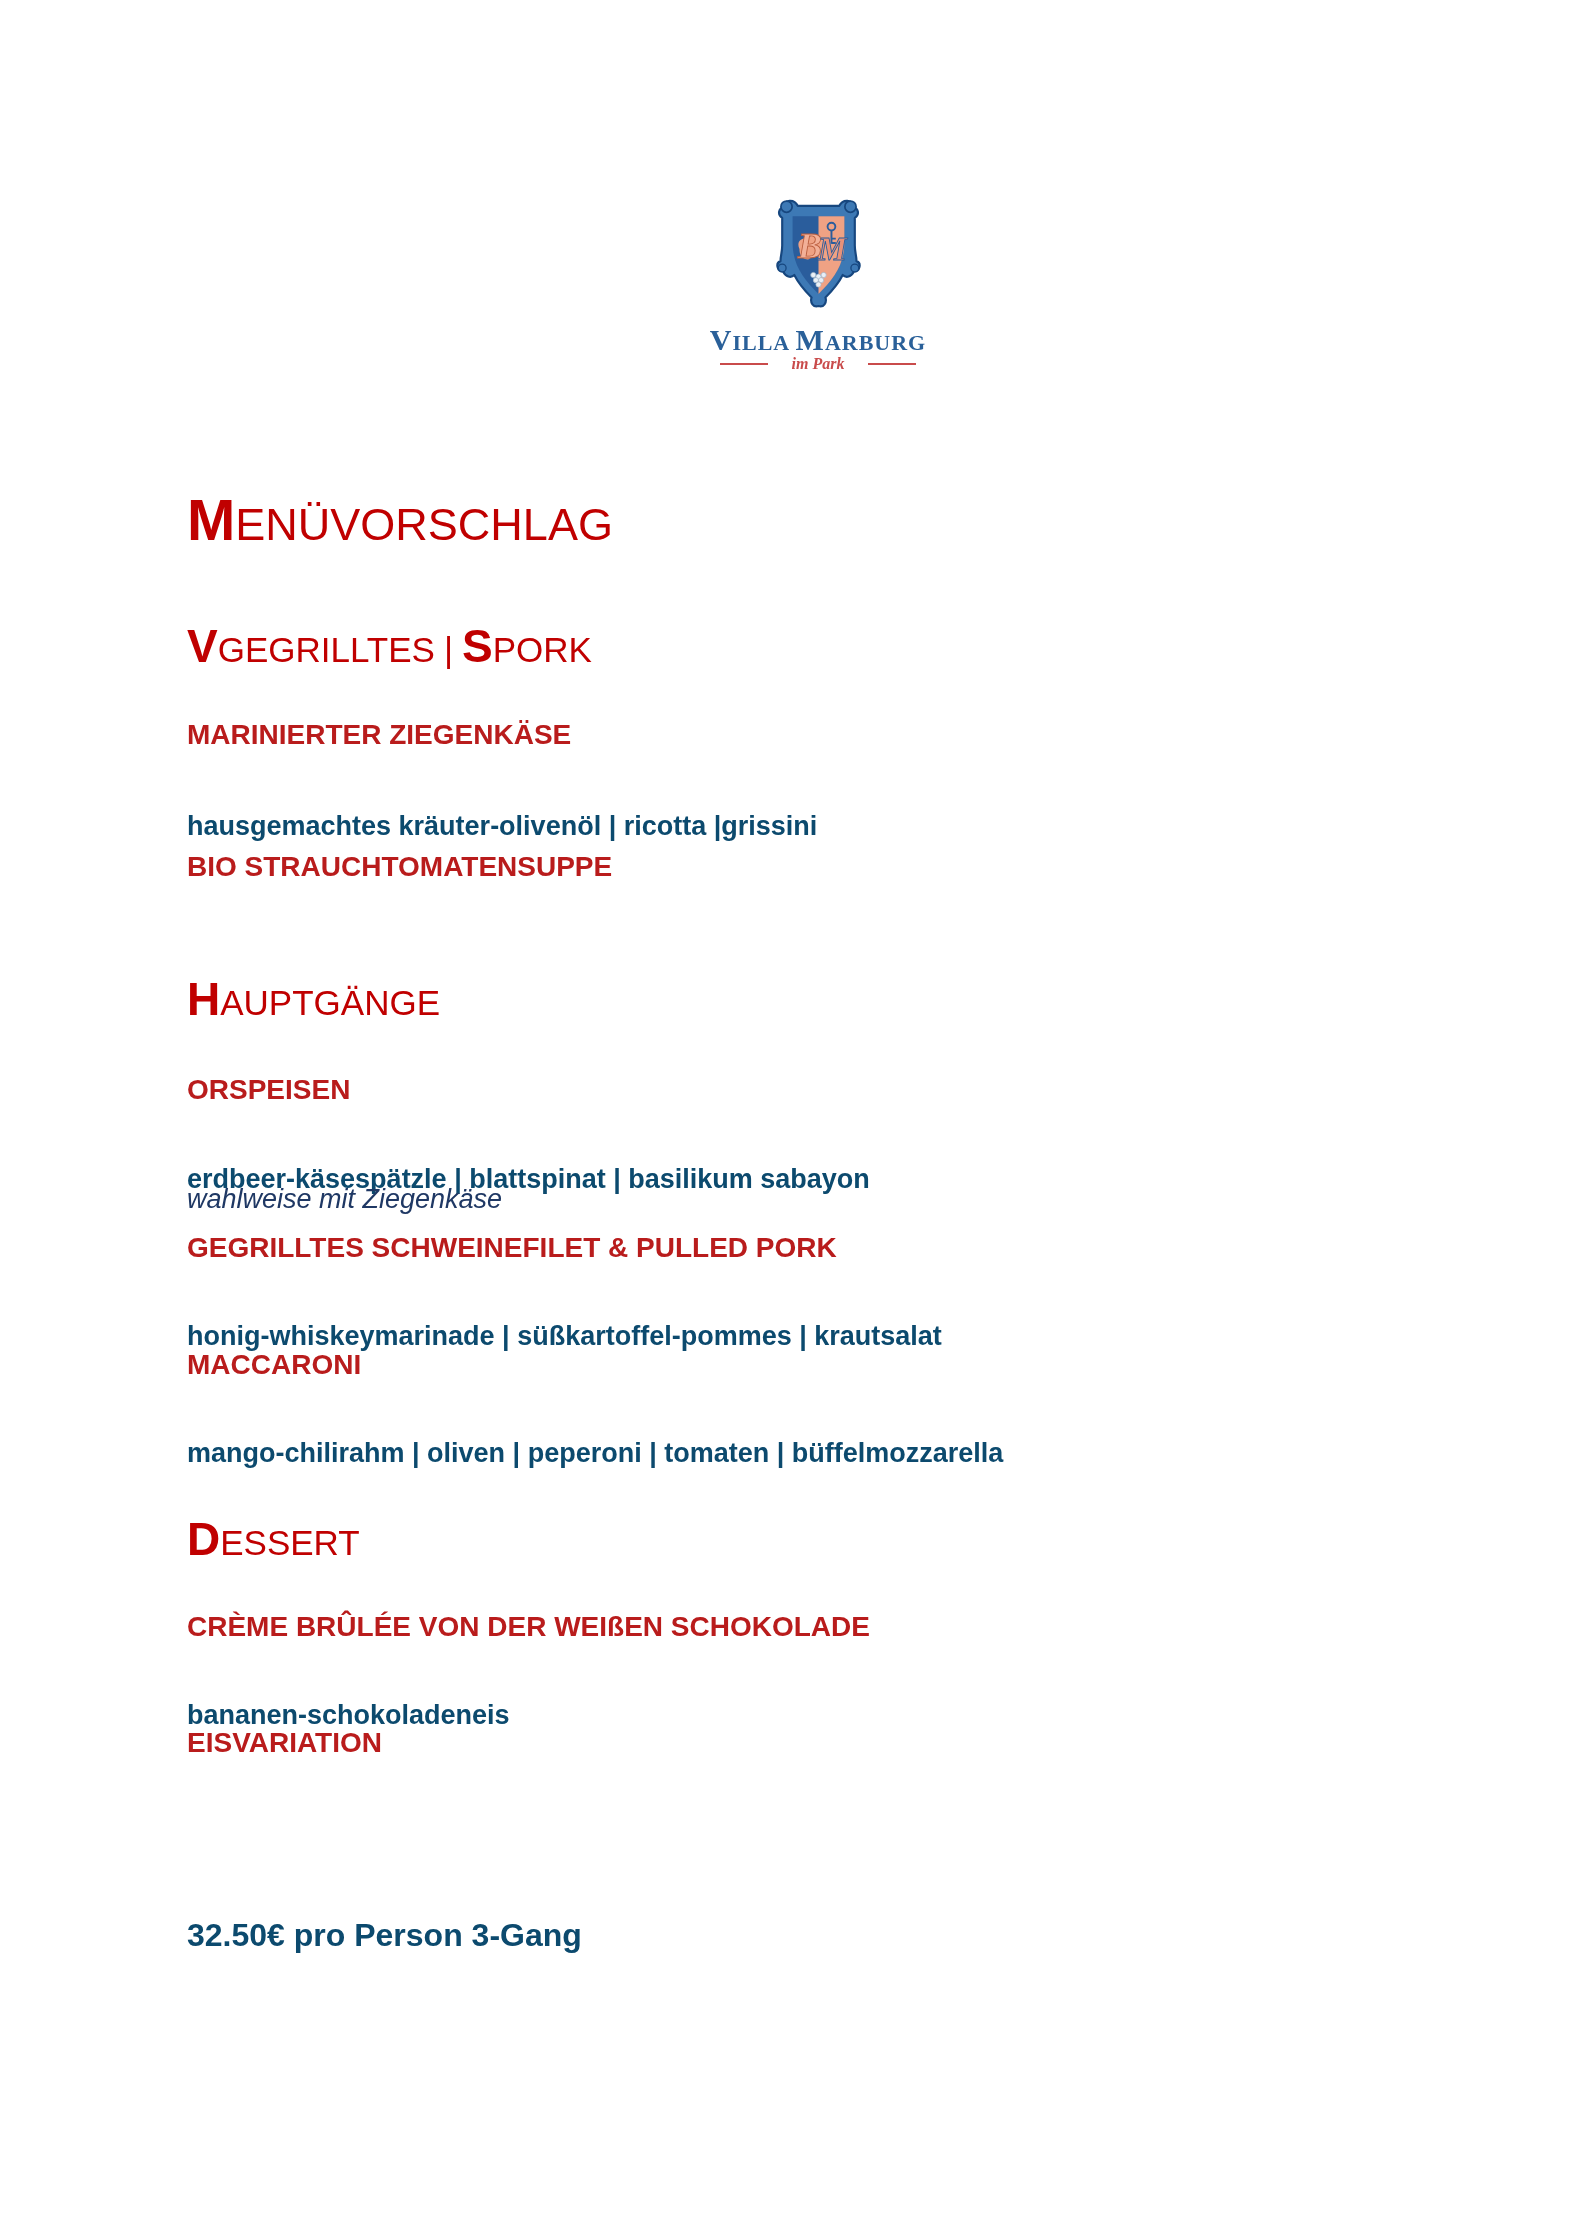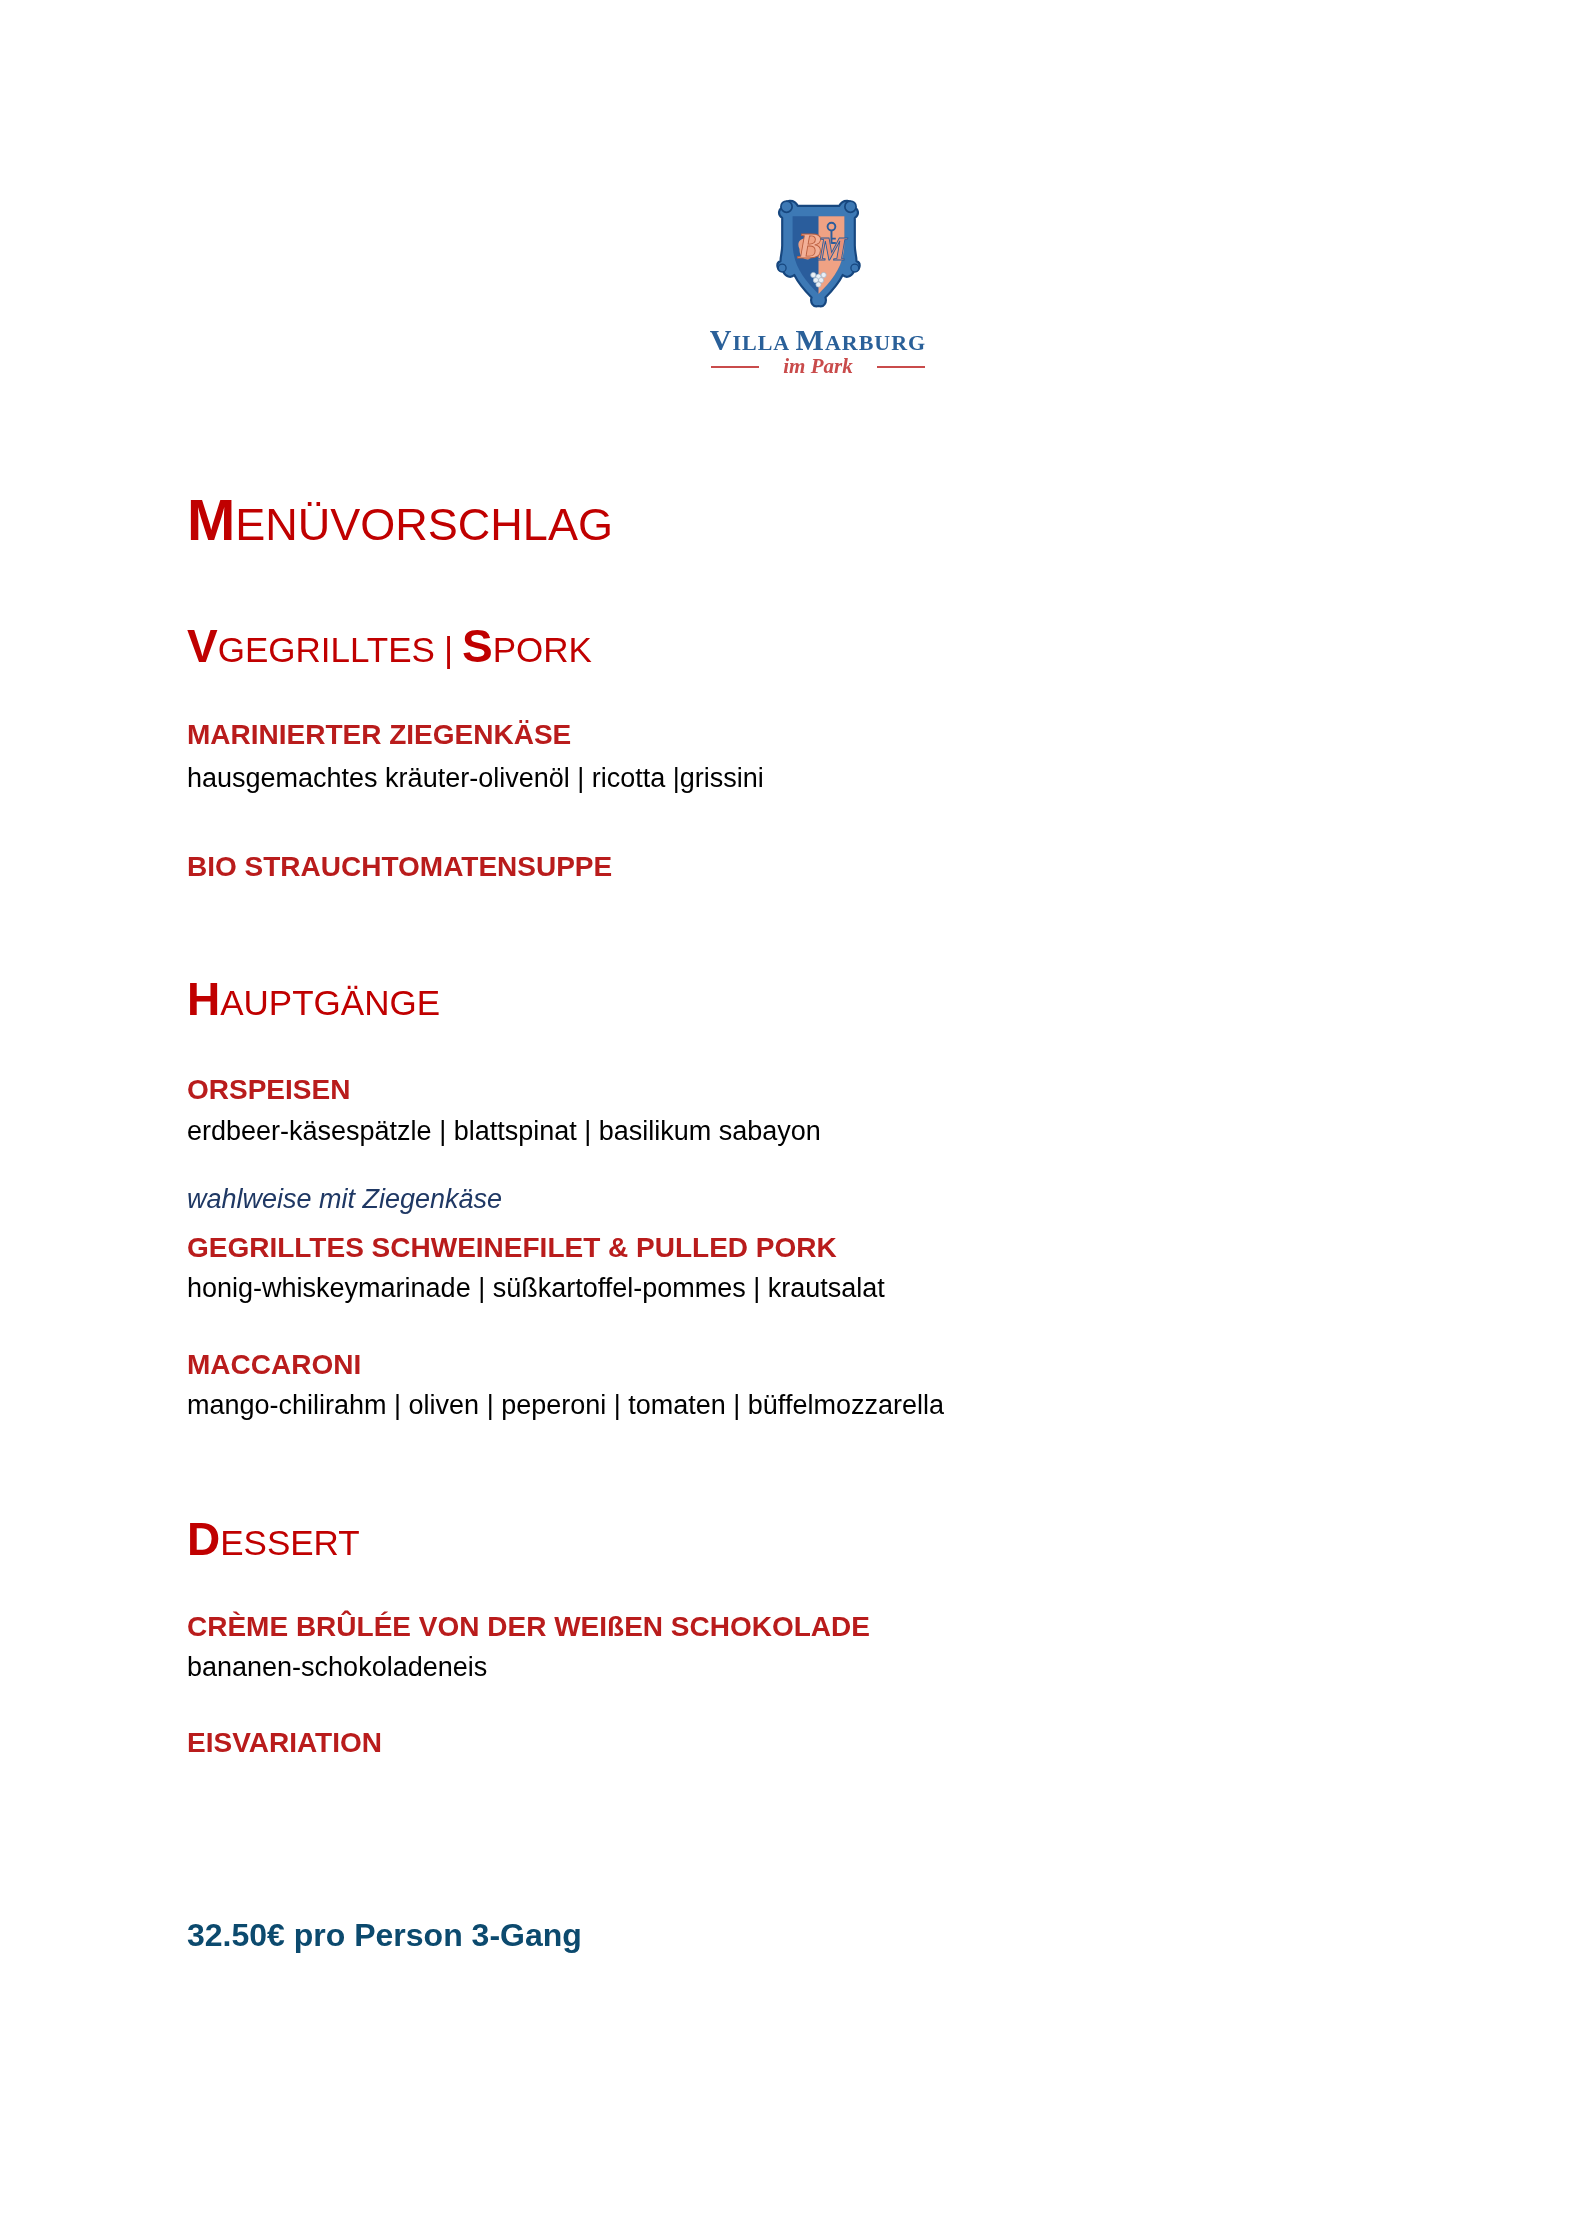--- a/index.html
+++ b/index.html
@@ -15,33 +15,33 @@
   }
   .wordmark{
     margin-top:12px;color:#2A6099;font-family:"Liberation Serif",serif;
     font-weight:bold;line-height:1;letter-spacing:1px;white-space:pre;
   }
   .wordmark .wm-lead{font-size:30px;}
   .wordmark .wm-rest{font-size:22px;}
   .tagline{
     margin-top:1px;display:flex;align-items:center;gap:24px;
     color:#C94B4B;font-family:"Liberation Serif",serif;
-    font-style:italic;font-weight:bold;font-size:21px;line-height:1;
+    font-style:italic;font-weight:bold;font-size:16px;line-height:1;
   }
   .tagline .rule{width:48px;height:2px;background:#C94B4B;}
   
   .title,.shead{color:#C00000;}
   .title .lead{font-size:58px;font-weight:700;}
   .title .rest{font-size:45px;font-weight:400;}
   .shead .lead{font-size:46px;font-weight:700;}
   .shead .rest{font-size:35px;font-weight:400;}
   .shead .divider{font-size:35px;font-weight:400;margin:0 9px;}
   
   .item-name{font-size:28px;font-weight:700;color:#b91c1c;}
-  .item-desc{font-size:27px;font-weight:400;color:#000000;}
+  .item-desc{font-size:27px;font-weight:700;color:#0c4a6e;margin-top:48px;}
   .item-note{font-size:27px;font-style:italic;color:#1F3864;margin-top:28px;}
   .price{font-size:32px;font-weight:700;color:#0c4a6e;}
 </style>
 </head>
 <body>
 
 <div class="logo">
   <svg width="87" height="121" viewBox="0 0 100 140" aria-hidden="true">
     <path d="M26,16 C22,8 10,8 10,18 C4,18 2,26 8,30 L8,62 C8,70 6,74 6,80 C0,82 2,92 9,92
              C12,98 18,100 22,96 C28,108 36,116 42,122 C40,128 44,134 50,132

